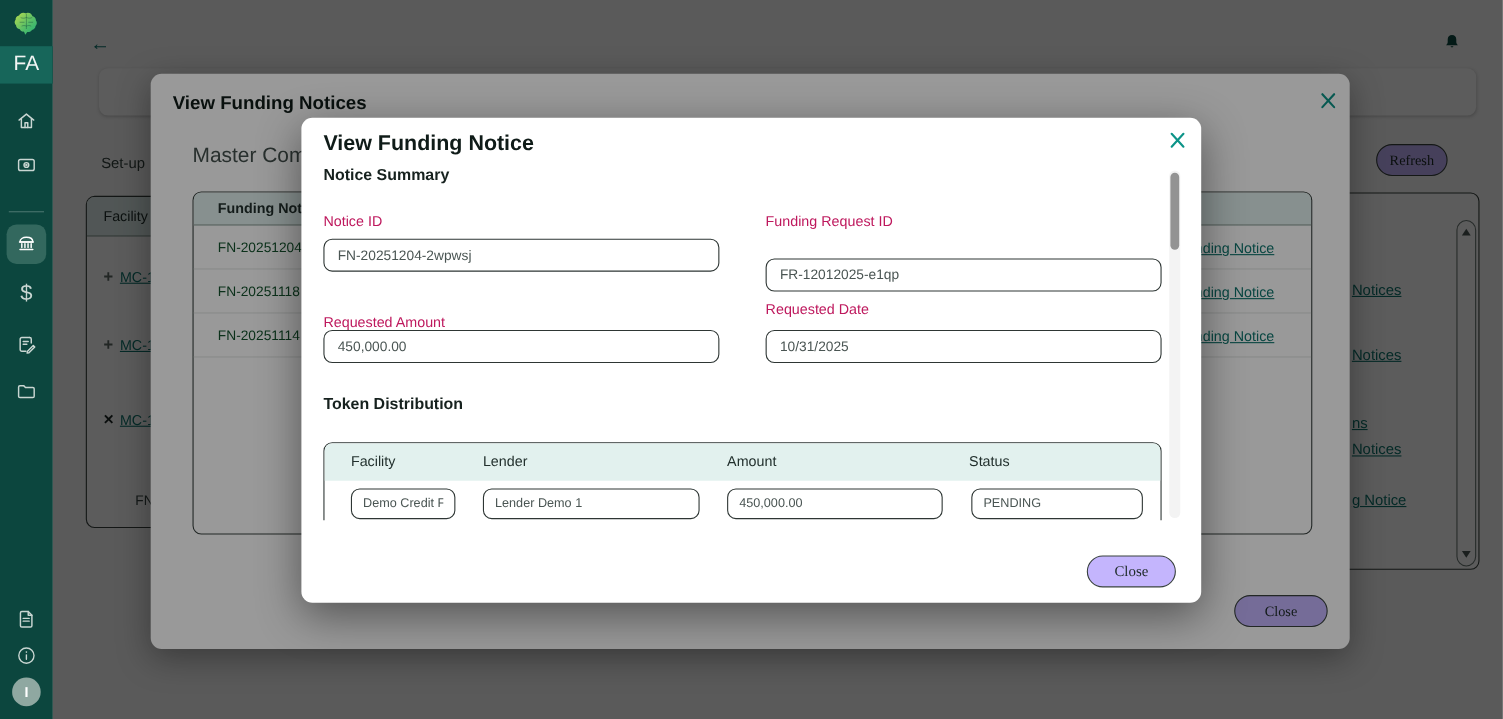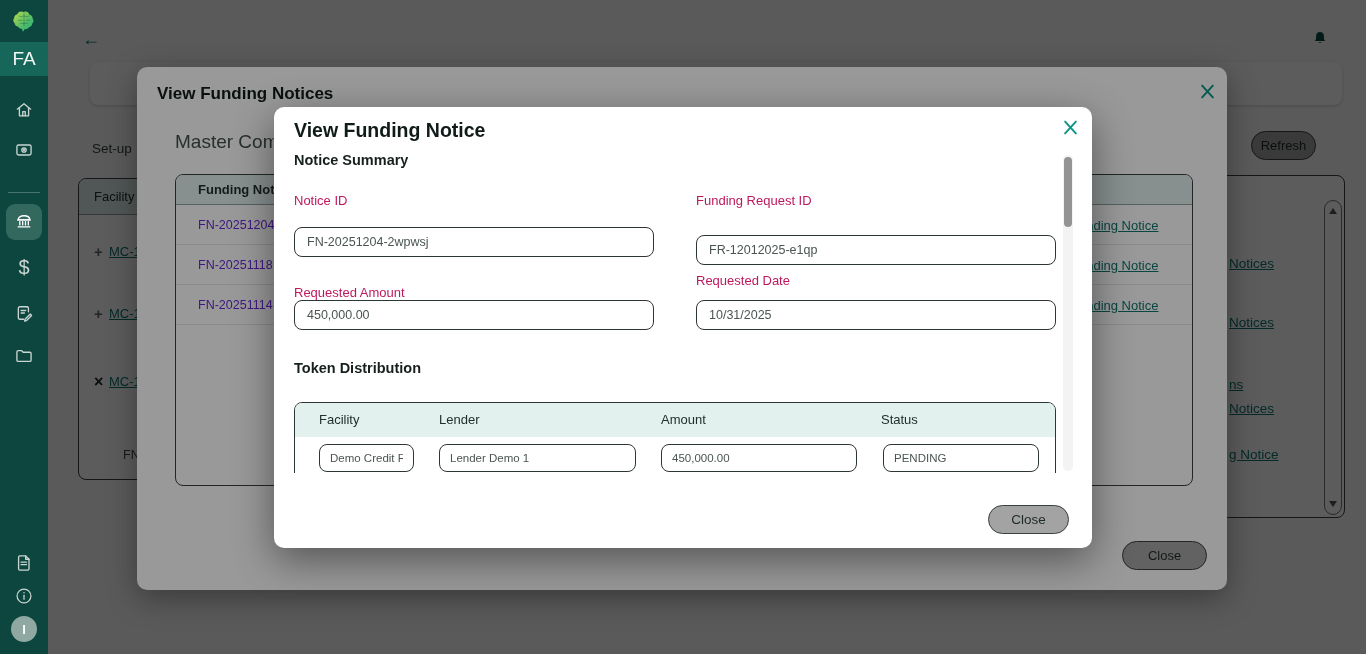--- a/index.html
+++ b/index.html
@@ -17,21 +17,21 @@
   .dollar-glyph { font-size:20px; line-height:1; color:#c9d6d2; font-weight:400; }
   .avatar-circle { width:26px; height:26px; border-radius:50%; background:#8fa8a1; color:#ffffff; font-size:13px; display:flex; align-items:center; justify-content:center; font-weight:700; }
 
   
   .page { position:absolute; inset:0; z-index:1; }
   .back-arrow { position:absolute; left:82px; top:29px; font-size:18px; font-weight:700; color:#0f766e; background:none; border:none; cursor:pointer; }
   .page-title { position:absolute; left:104px; top:31px; font-size:17px; font-weight:700; letter-spacing:0.4px; color:#18251f; }
   .bell-btn { position:absolute; left:1306px; top:26px; width:28px; height:28px; background:none; border:none; cursor:pointer; }
   .banner-card { position:absolute; left:90px; top:62px; width:1252px; height:43px; background:#ffffff; border-radius:8px; box-shadow:0 1px 3px rgba(0,0,0,0.18); }
   .setup-tab { position:absolute; left:92px; top:141px; font-size:13.5px; color:#33413d; background:none; border:none; cursor:pointer; }
-  .pill-btn { background:#a3a3a3; border:1.5px solid #39423f; border-radius:15px; font-size:13px; color:#1d2a27; font-family:Liberation Sans, sans-serif; cursor:pointer; }
+  .pill-btn { background:#c4b5fd; border:1.5px solid #39423f; border-radius:15px; font-size:13px; color:#1d2a27; font-family:Liberation Serif, serif; cursor:pointer; }
   .refresh-btn { position:absolute; left:1251px; top:131px; width:65px; height:29px; }
   .panel { position:absolute; background:#ffffff; border:1.5px solid #39423f; border-radius:8px; }
   .facility-panel { left:78px; top:178px; width:420px; height:302px; overflow:hidden; }
   .panel-head { height:36px; background:#e2f1ee; border-bottom:1px solid #8fa09b; font-size:13px; color:#22302d; line-height:36px; padding-left:15px; }
   .fp-row { position:absolute; left:0; width:100%; height:17px; }
   .row-plus { position:absolute; left:15px; top:0; font-size:15px; font-weight:700; color:#5f6b67; line-height:17px; }
   .row-x { position:absolute; left:15px; top:0; font-size:16px; font-weight:700; color:#1c2624; line-height:17px; }
   .teal-link { color:#0f766e; text-decoration:underline; font-size:13px; cursor:pointer; }
   .fp-link { position:absolute; left:30px; top:1px; line-height:15px; white-space:nowrap; }
   .fp-child { position:absolute; left:44px; top:2px; font-size:12.5px; color:#3a4744; white-space:nowrap; }
@@ -51,21 +51,21 @@
   .bg-modal { left:137px; top:67px; width:1090px; height:523px; z-index:20; box-shadow:0 8px 30px rgba(0,0,0,0.35); }
   .fg-modal { left:274px; top:107px; width:818px; height:441px; z-index:40; box-shadow:0 12px 40px rgba(0,0,0,0.45); }
   .modal-title { position:absolute; font-weight:700; color:#0f1b18; }
   .x-close { position:absolute; width:28px; height:28px; background:none; border:none; cursor:pointer; color:#0d9488; display:flex; align-items:center; justify-content:center; }
   .sub-heading { position:absolute; font-size:14.5px; font-weight:700; color:#16211e; }
 
   .bgm-heading { position:absolute; left:38px; top:64px; font-size:19px; color:#44504d; white-space:nowrap; }
   .bgm-table { position:absolute; left:38px; top:107px; width:1018px; height:312px; border:1.5px solid #39423f; border-radius:8px; overflow:hidden; }
   .bgm-th { height:30px; background:#e2f1ee; border-bottom:1px solid #93a29e; font-size:13px; font-weight:700; color:#22302d; line-height:30px; padding-left:22px; }
   .bgm-row { position:relative; height:40px; border-bottom:1px solid #e3e6e5; }
-  .bgm-id { position:absolute; left:22px; top:13px; font-size:12.5px; color:#6d28d9; white-space:nowrap; }
+  .bgm-id { position:absolute; left:22px; top:13px; font-size:12.5px; color:#14532d; white-space:nowrap; }
   .bgm-action { position:absolute; left:895px; top:13px; font-size:13px; white-space:nowrap; }
   .bgm-close { position:absolute; left:985px; top:474px; width:85px; height:29px; }
 
   .fgm-body { position:absolute; left:0; top:40px; width:818px; height:326px; overflow:hidden; }
   .fld-label { position:absolute; font-size:13px; color:#be185d; }
   .fld-input { position:absolute; width:360px; height:30px; border:1.4px solid #2e3634; border-radius:8px; background:#fff; padding:0 12px; font-size:12.5px; color:#4a5553; font-family:"Liberation Sans",sans-serif; outline:none; }
   .fgm-table { position:absolute; left:20px; top:255px; width:762px; height:90px; border:1.4px solid #2e3634; border-radius:8px 8px 0 0; overflow:hidden; }
   .fgm-th-row { height:34px; background:#e2f1ee; }
   .fgm-th { position:absolute; top:0; line-height:34px; font-size:13px; color:#22302d; }
   .cell-input { height:28px; border-radius:8px; padding:0 10px; font-size:11.5px; top:41px; }
@@ -251,21 +251,21 @@
     <button class="x-close" style="left:782px; top:6px;">
       <svg width="15" height="15" viewBox="0 0 14 14" fill="none" stroke="#0d9488" stroke-width="1.8" stroke-linecap="round">
         <path d="M2 1.5 L12 12.5 M12 1.5 L2 12.5"></path>
       </svg>
     </button>
 
     <div class="fgm-body">
       <div class="sub-heading" style="left:20px; top:5px;">Notice Summary</div>
 
       <label class="fld-label" style="left:20px; top:46px;">Notice ID</label>
-      <input class="fld-input" style="left: 20px; top: 80px;" readonly="" value="FN-20251204-2wpwsj">
+      <input class="fld-input" style="left: 20px; top: 70px;" readonly="" value="FN-20251204-2wpwsj">
 
       <label class="fld-label" style="left:422px; top:46px;">Funding Request ID</label>
       <input class="fld-input" style="left: 422px; top: 88px;" readonly="" value="FR-12012025-e1qp">
 
       <label class="fld-label" style="left:20px; top:138px;">Requested Amount</label>
       <input class="fld-input" style="left: 20px; top: 153px;" readonly="" value="450,000.00">
 
       <label class="fld-label" style="left:422px; top:126px;">Requested Date</label>
       <input class="fld-input" style="left: 422px; top: 153px;" readonly="" value="10/31/2025">
 

